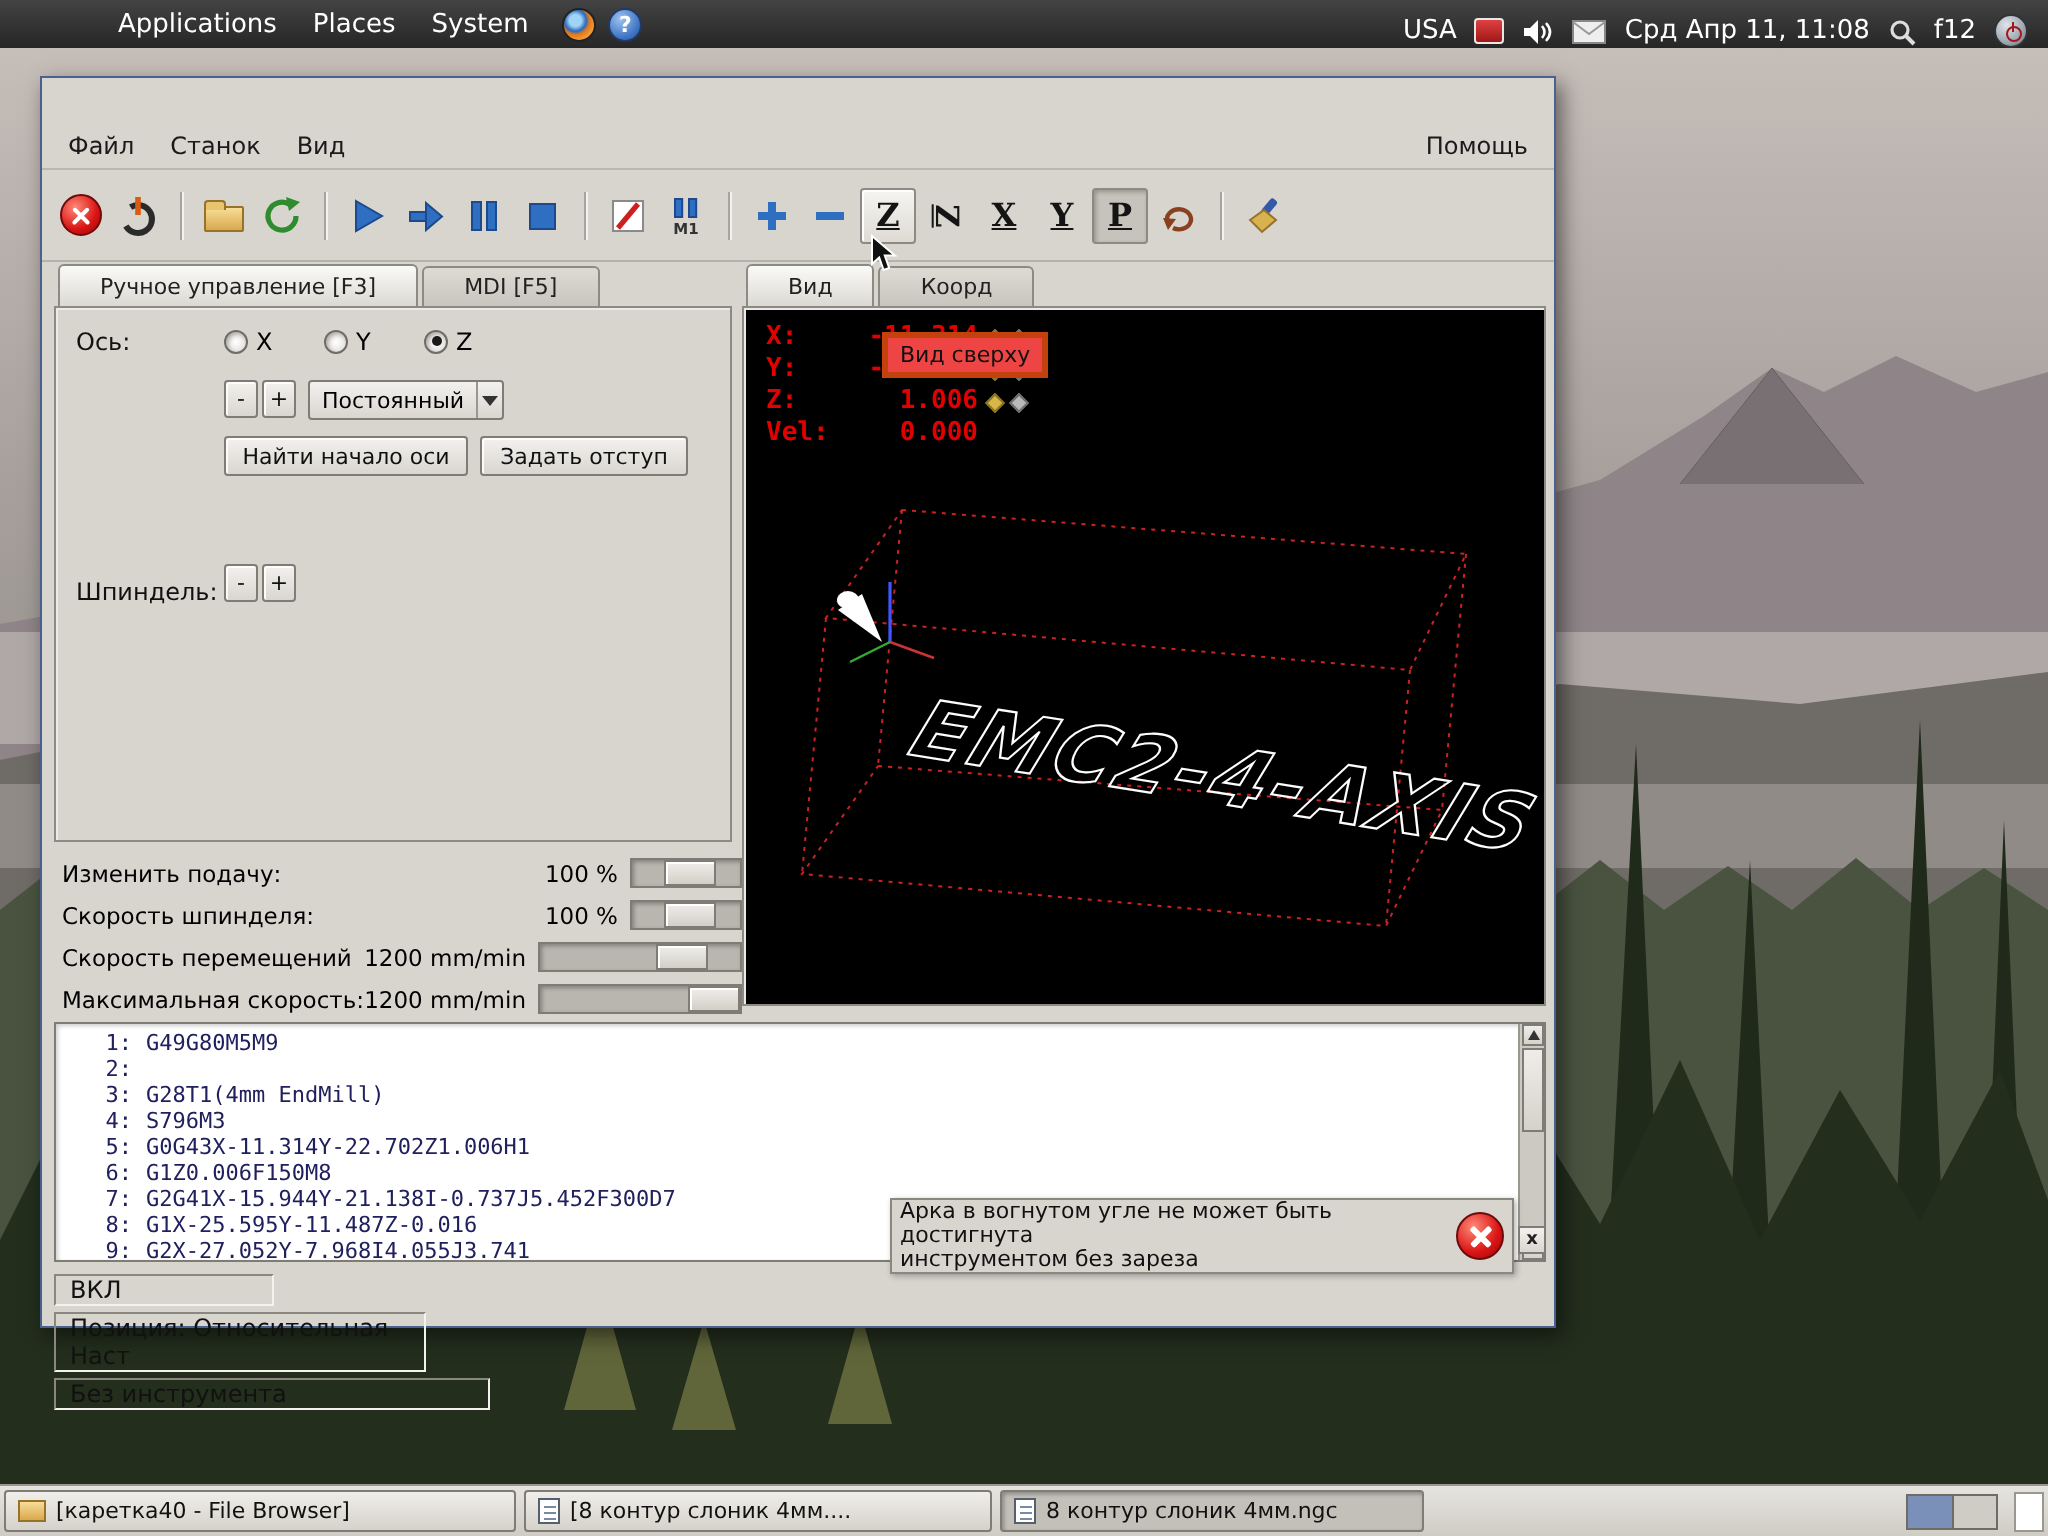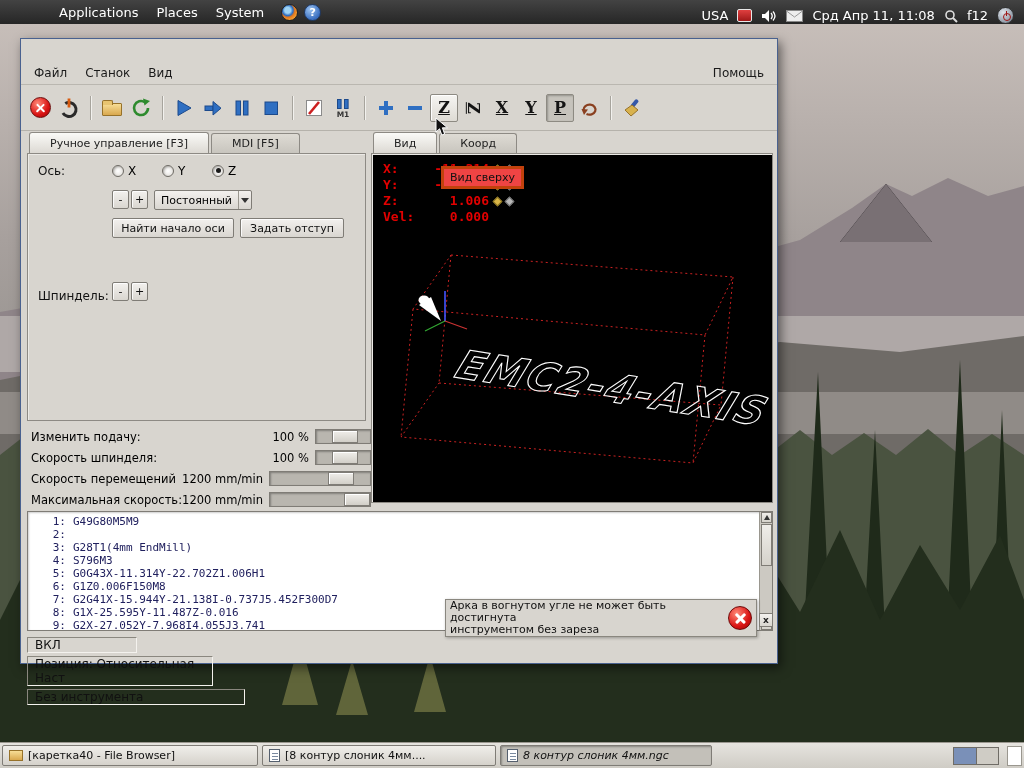--- a/index.html
+++ b/index.html
@@ -150,21 +150,21 @@
   .statusbar { position:absolute; left:6px; top:598px; right:6px; height:22px; display:flex; gap:3px;flex-direction:column; }
   .scell { border:1px solid; border-color:#8a877f #f4f2ee #f4f2ee #8a877f; font-size:12px; color:#111;
     padding:0 7px; display:flex; align-items:center; }
 
   
   .taskbar { position:absolute; left:0; right:0; bottom:0; height:26px; background:linear-gradient(#e6e4df,#cfccc5);
     border-top:1px solid #9a978f; display:flex; align-items:center; padding:0 2px; z-index:50; }
   .task { border:1px solid #7f7c76; background:linear-gradient(#f0eeea,#d5d2cb); border-radius:2px;
     font-size:11px; color:#111; display:flex; gap:5px; align-items:center; padding:0 6px; height:21px;
     margin-right:4px; white-space:nowrap; overflow:hidden;text-align:center; }
-  .task.active { background:#c3c0b9; box-shadow:inset 1px 1px 2px rgba(0,0,0,.3);font-style:italic; }
+  .task.active { background:#c3c0b9; box-shadow:inset 1px 1px 2px rgba(0,0,0,.3); }
   .t-doc { width:11px; height:13px; background:#fff; border:1px solid #55606e; flex:0 0 auto; position:relative; }
   .t-doc::before { content:""; position:absolute; left:1.5px; top:3px; width:6px; height:1.2px; background:#7a8aa0;
     box-shadow:0 3px 0 #7a8aa0, 0 6px 0 #7a8aa0; }
   .t-folder { width:14px; height:11px; background:linear-gradient(#f7dd96,#d9a84e); border:1px solid #97722a; flex:0 0 auto; }
   .ws-switcher { margin-left:auto; display:flex; border:1px solid #6f6c66; height:18px; }
   .ws-cell { width:22px; height:100%; } .ws-cell.on { background:#7a90b8; } .ws-cell.off { background:#cfccc5; border-left:1px solid #6f6c66; }
   .corner-box { width:15px; height:20px; background:#fff; border:1px solid #9a978f; margin-left:8px; }
 
   .cursor-svg { position:absolute; z-index:45; }
 </style>

